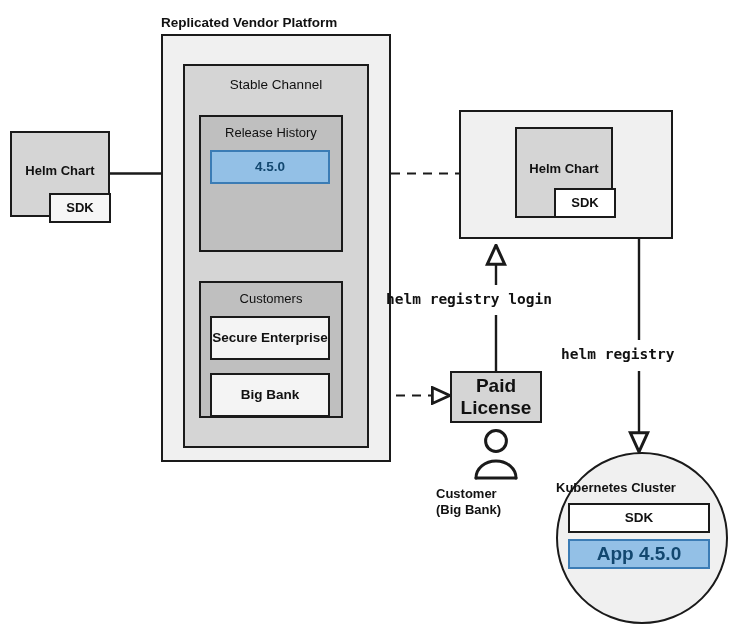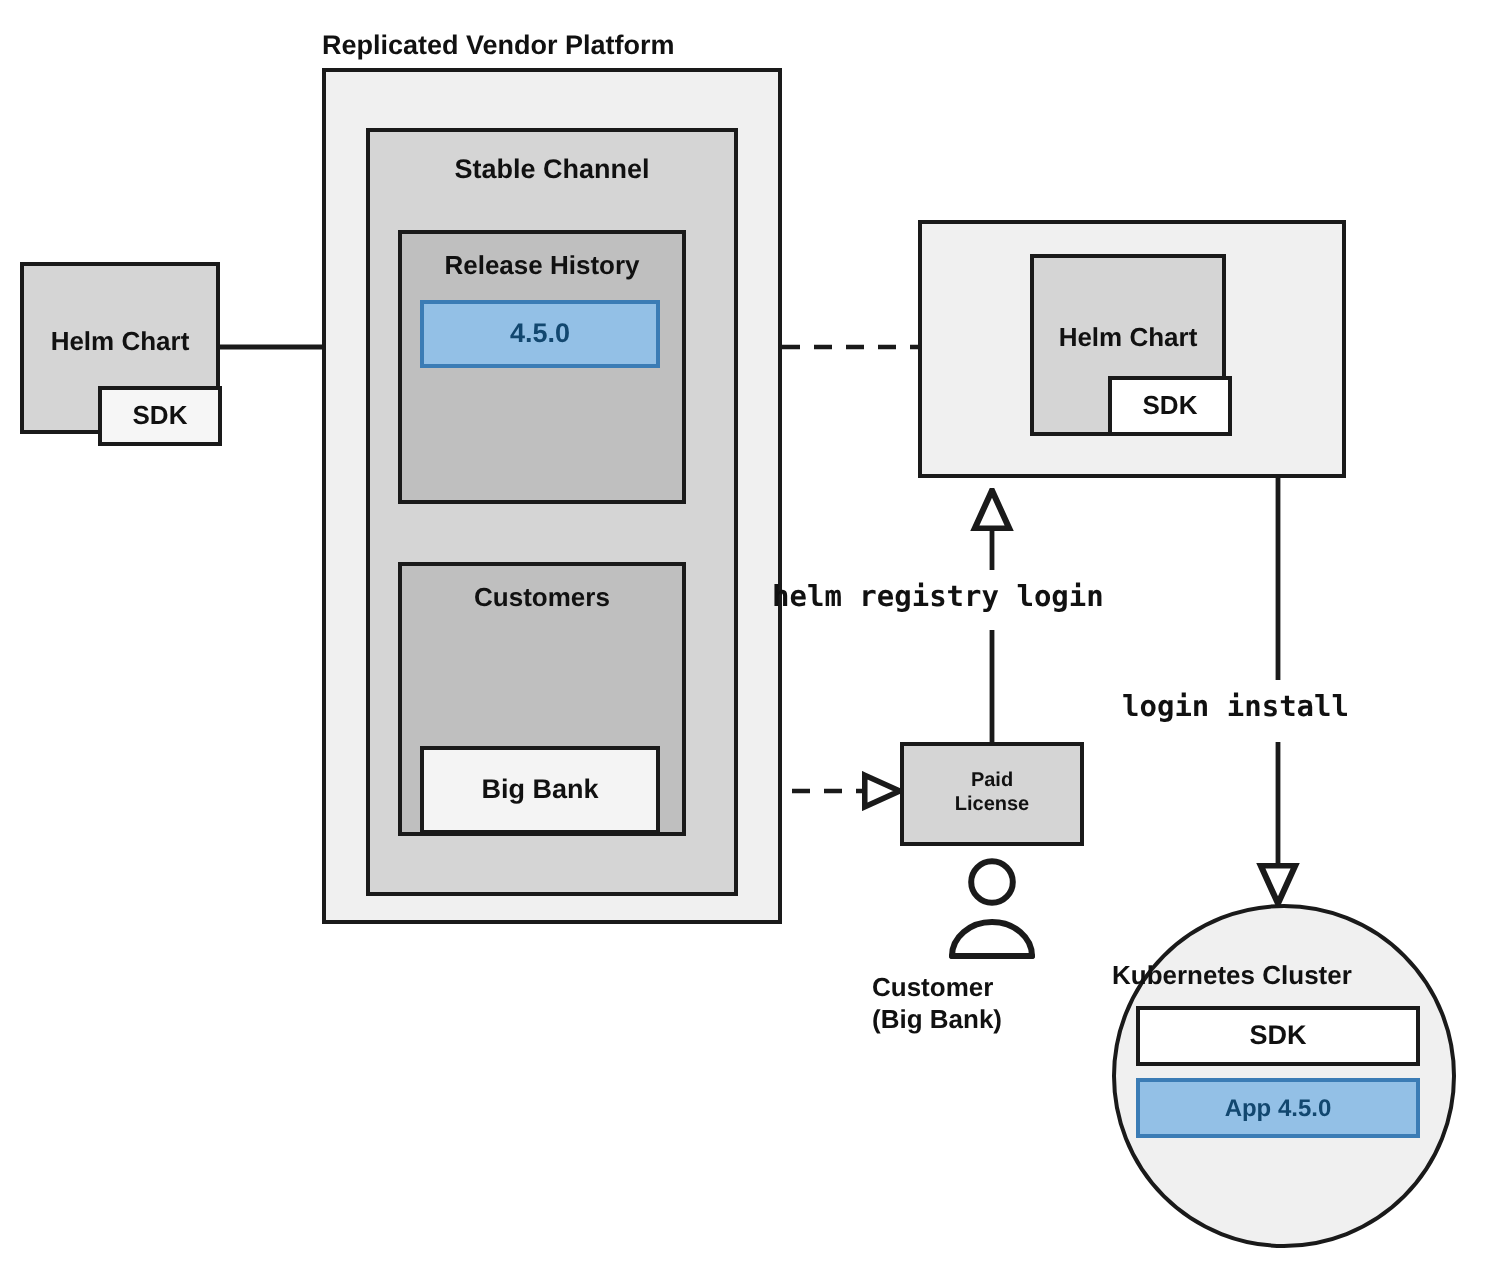--- a/index.html
+++ b/index.html
@@ -35,21 +35,21 @@
     position: absolute;
     font-weight: bold;
     color: #111111;
     white-space: nowrap;
     line-height: 1.2;
   }
   .grp-label {
     position: absolute;
     left: 0;
     right: 0;
-    font-weight: bold;
+    font-weight: normal;
     color: #111111;
   }
   .cmd {
     position: absolute;
     font-family: "DejaVu Sans Mono", "Liberation Mono", monospace;
     font-weight: bold;
     color: #111111;
     white-space: nowrap;
     text-align: left;
   }
@@ -131,63 +131,66 @@
   <div class="box" style="left:210px; top:150px; width:120px; height:34px;
               background:#93c0e6; border-color:#3b7cb5; color:#12476f; font-size:13.5px;">
     <span>4.5.0</span>
   </div>
 
 
   <div class="box" style="left:199px; top:281px; width:144px; height:137px; background:#bfbfbf; display:block;">
     <div class="grp-label" style="top:8px; font-size:13px;">Customers</div>
   </div>
 
+  <div class="box" style="left:210px; top:316px; width:120px; height:44px; background:#f4f4f4; font-size:13.5px;">
+    <span>Secure Enterprise</span>
+  </div>
 
   <div class="box" style="left:210px; top:373px; width:120px; height:44px; background:#f4f4f4; font-size:13.5px;">
     <span>Big Bank</span>
   </div>
 
 
   <div class="box" style="left:459px; top:110px; width:214px; height:129px; background:#f0f0f0; display:block;"></div>
 
   <div class="box" style="left:515px; top:127px; width:98px; height:91px; background:#d5d5d5; font-size:13px;">
     <span style="position:absolute; left:0; right:0; top:32px;">Helm Chart</span>
   </div>
   <div class="box" style="left:554px; top:188px; width:62px; height:30px; background:#ffffff; font-size:13px;">
     <span>SDK</span>
   </div>
 
-  <div class="box" style="left:450px; top:371px; width:92px; height:52px; background:#d5d5d5; font-size:10px; flex-direction:column;">
+  <div class="box" style="left:450px; top:371px; width:92px; height:52px; background:#d5d5d5; font-size:19px; flex-direction:column;">
     <span>Paid</span>
     <span>License</span>
   </div>
 
   <div class="person" style="left:465px; top:428px; width:62px; height:52px;">
     <svg width="62" height="52" viewBox="0 0 62 52">
       <circle cx="31" cy="13" r="10.4" fill="#ffffff" stroke="#1a1a1a" stroke-width="3"></circle>
       <path d="M 11 50 A 20 17 0 0 1 51 50" fill="#ffffff" stroke="#1a1a1a" stroke-width="3" stroke-linecap="round"></path>
       <line x1="11" y1="50" x2="51" y2="50" stroke="#1a1a1a" stroke-width="3" stroke-linecap="round"></line>
     </svg>
   </div>
 
   <div class="caption" style="left:436px; top:486px; width:120px; font-size:13px;">
     <div>Customer</div>
     <div>(Big Bank)</div>
   </div>
 
   <div class="cmd" style="left:386px; top:291px; width:222px; font-size:14.5px;">helm registry login</div>
 
-  <div class="cmd" style="left:561px; top:346px; width:157px; font-size:14.5px;">login install</div>
+  <div class="cmd" style="left:561px; top:346px; width:157px; font-size:14.5px;">helm registry</div>
 
   <div class="circle" style="left:556px; top:452px; width:172px; height:172px; background:#f0f0f0;"></div>
 
   <div class="caption" style="left:556px; top:480px; width:172px; font-size:13px;">Kubernetes Cluster</div>
 
   <div class="box" style="left:568px; top:503px; width:142px; height:30px; background:#ffffff; font-size:13.5px;">
     <span>SDK</span>
   </div>
 
   <div class="box" style="left:568px; top:539px; width:142px; height:30px;
-              background:#93c0e6; border-color:#3b7cb5; color:#12476f; font-size:12px;">
+              background:#93c0e6; border-color:#3b7cb5; color:#12476f; font-size:19px;">
     <span>App 4.5.0</span>
   </div>
 
 </div>
 
 </body></html>

